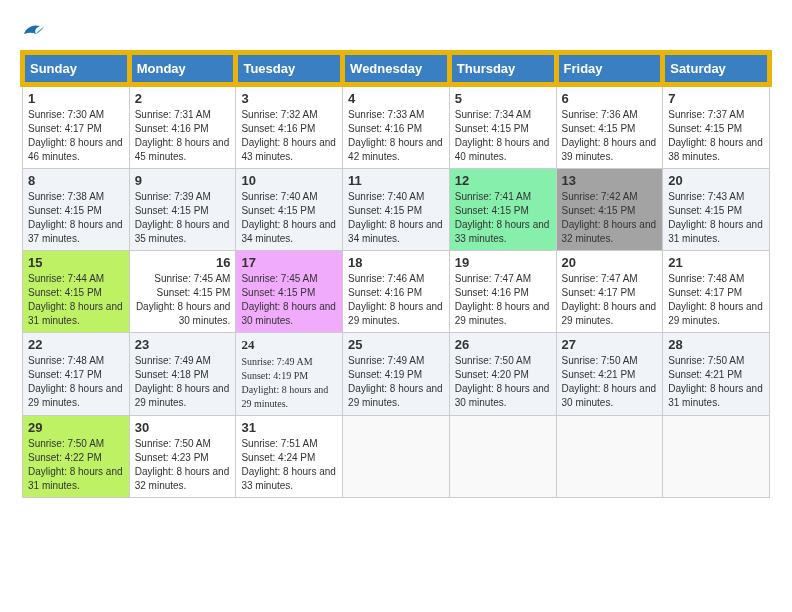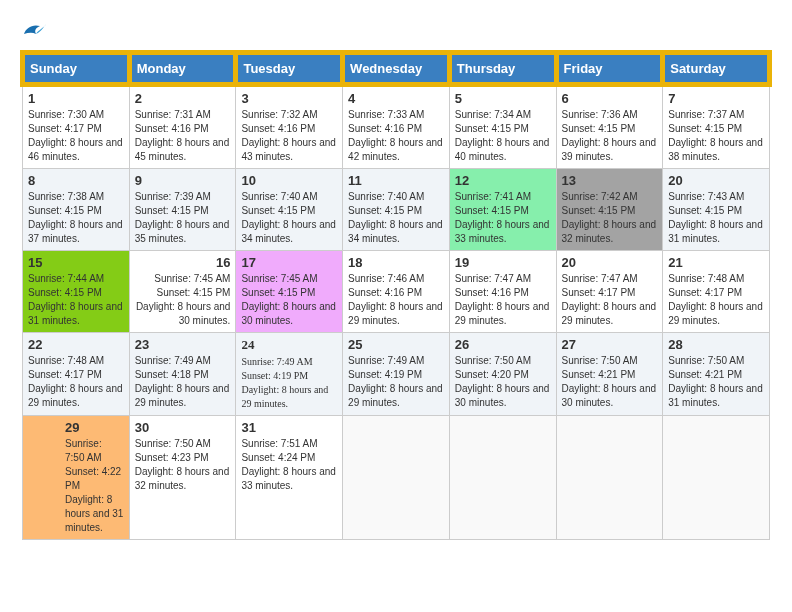--- a/index.html
+++ b/index.html
@@ -184,21 +184,21 @@
         <td style="background: #a3a3a3; margin-left: 31px;">
           <span class="day-num">13</span>
           <div class="day-info">Sunrise: 7:42 AM<br>Sunset: 4:15 PM<br>Daylight: 8 hours and 32 minutes.</div>
         </td>
         <td style="background: rgb(240, 244, 248);">
           <span class="day-num">20</span>
           <div class="day-info">Sunrise: 7:43 AM<br>Sunset: 4:15 PM<br>Daylight: 8 hours and 31 minutes.</div>
         </td>
       </tr>
       <tr>
-        <td style="background: #84cc16; margin-top: 11px;">
+        <td style="background: #bef264; margin-top: 11px;">
           <span class="day-num">15</span>
           <div class="day-info">Sunrise: 7:44 AM<br>Sunset: 4:15 PM<br>Daylight: 8 hours and 31 minutes.</div>
         </td>
         <td style="background: rgb(255, 255, 255); text-align: right;">
           <span class="day-num">16</span>
           <div class="day-info">Sunrise: 7:45 AM<br>Sunset: 4:15 PM<br>Daylight: 8 hours and 30 minutes.</div>
         </td>
         <td style="background: #f0abfc;">
           <span class="day-num">17</span>
           <div class="day-info">Sunrise: 7:45 AM<br>Sunset: 4:15 PM<br>Daylight: 8 hours and 30 minutes.</div>
@@ -244,21 +244,21 @@
         <td style="background: rgb(240, 244, 248);">
           <span class="day-num">27</span>
           <div class="day-info">Sunrise: 7:50 AM<br>Sunset: 4:21 PM<br>Daylight: 8 hours and 30 minutes.</div>
         </td>
         <td style="background: rgb(240, 244, 248);">
           <span class="day-num">28</span>
           <div class="day-info">Sunrise: 7:50 AM<br>Sunset: 4:21 PM<br>Daylight: 8 hours and 31 minutes.</div>
         </td>
       </tr>
       <tr>
-        <td style="background: #fdba74; padding-left: 42px;">
+        <td style="background: #bef264;">
           <span class="day-num">29</span>
           <div class="day-info">Sunrise: 7:50 AM<br>Sunset: 4:22 PM<br>Daylight: 8 hours and 31 minutes.</div>
         </td>
         <td style="background: rgb(255, 255, 255);">
           <span class="day-num">30</span>
           <div class="day-info">Sunrise: 7:50 AM<br>Sunset: 4:23 PM<br>Daylight: 8 hours and 32 minutes.</div>
         </td>
         <td style="background: rgb(255, 255, 255);">
           <span class="day-num">31</span>
           <div class="day-info">Sunrise: 7:51 AM<br>Sunset: 4:24 PM<br>Daylight: 8 hours and 33 minutes.</div>

